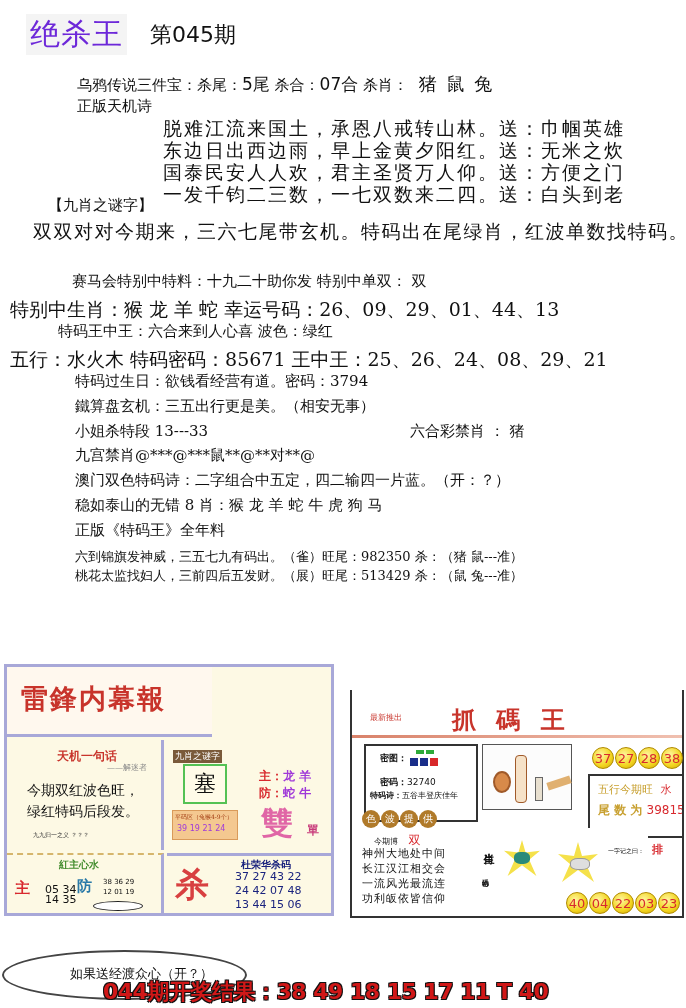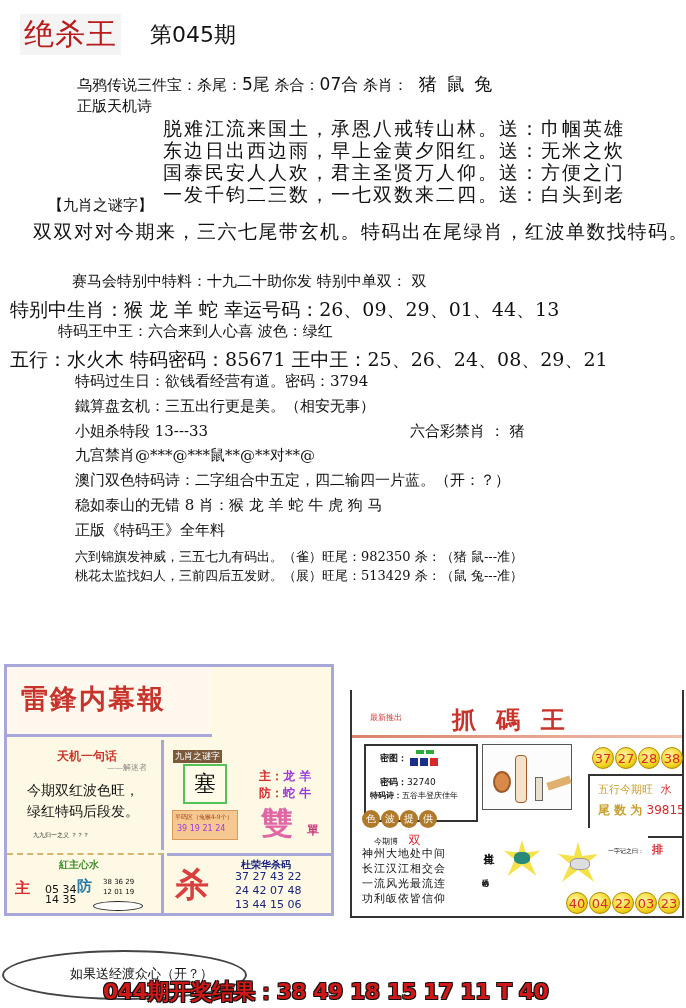--- a/index.html
+++ b/index.html
@@ -1,20 +1,20 @@
 <!DOCTYPE html>
 <html><head>
 <meta charset="utf-8">
 <style>
   * { box-sizing: border-box; margin: 0; padding: 0; }
   html, body { width: 686px; height: 1008px; background: #ffffff; overflow: hidden; }
   body { position: relative; font-family: "DejaVu Serif", serif; color: #111; }
   .abs { position: absolute; white-space: nowrap; }
 
-  .title-main { left: 20px; top: 14px; font-size: 30px; color: #b91c1c; font-family: "DejaVu Sans", sans-serif; font-weight: normal; letter-spacing: 1px; background: #f4f4f4; padding: 0 4px; }
+  .title-main { left: 26px; top: 14px; font-size: 30px; color: #6d28d9; font-family: "DejaVu Sans", sans-serif; font-weight: normal; letter-spacing: 1px; background: #f4f4f4; padding: 0 4px; }
   .title-issue { left: 150px; top: 20px; font-size: 22px; color: #111; font-family: "DejaVu Sans", sans-serif; }
 
   .t16 { font-size: 19px; }
   .t15 { font-size: 15px; }
   .t13 { font-size: 13px; }
   .sans { font-family: "DejaVu Sans", sans-serif; }
   .big { font-size: 18px; }
 
   
   .panel-left { left: 4px; top: 664px; width: 330px; height: 252px; background: #fdf9e4; border: 3px solid #a8a8d8; }

